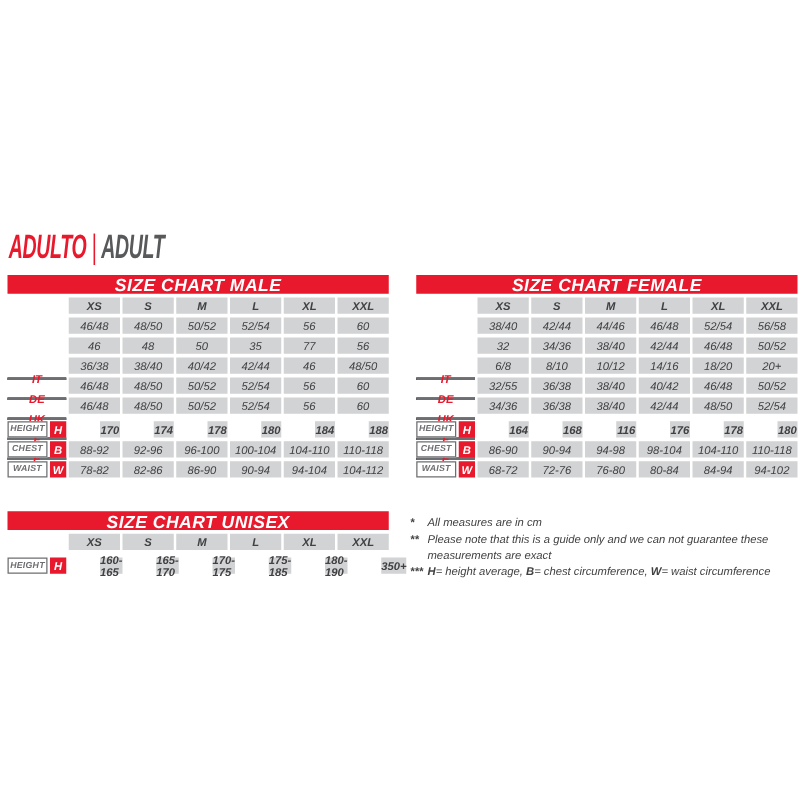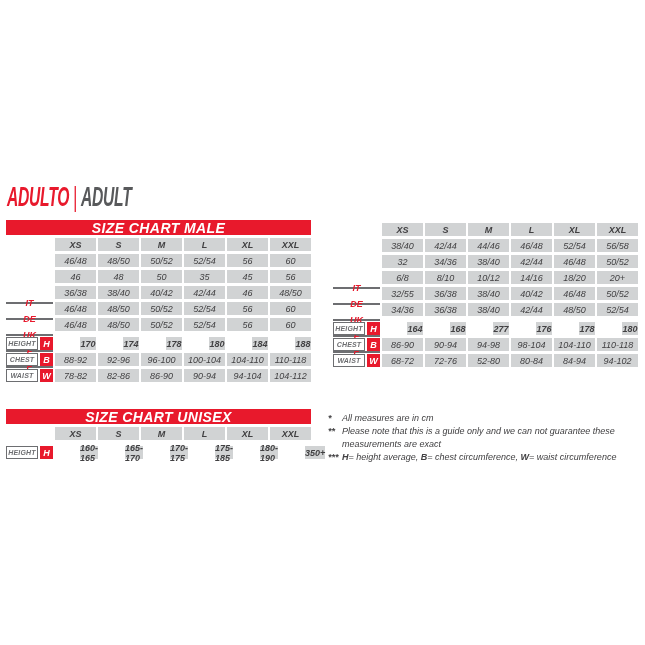--- a/index.html
+++ b/index.html
@@ -86,21 +86,21 @@
         <div class="cell val">52/54</div>
         <div class="cell val">56</div>
         <div class="cell val">60</div>
       </div>
       <div class="row">
         <div class="cell lab slab">DE</div>
         <div class="cell val">46</div>
         <div class="cell val">48</div>
         <div class="cell val">50</div>
         <div class="cell val">35</div>
-        <div class="cell val">45</div>
+        <div class="cell val">77</div>
         <div class="cell val">56</div>
       </div>
       <div class="row">
         <div class="cell lab slab">UK</div>
         <div class="cell val">36/38</div>
         <div class="cell val">38/40</div>
         <div class="cell val">40/42</div>
         <div class="cell val">42/44</div>
         <div class="cell val">46</div>
         <div class="cell val">48/50</div>
@@ -154,20 +154,21 @@
         </div>
         <div class="cell val">78-82</div>
         <div class="cell val">82-86</div>
         <div class="cell val">86-90</div>
         <div class="cell val">90-94</div>
         <div class="cell val">94-104</div>
         <div class="cell val">104-112</div>
       </div>
     </div>
   <div class="size-table" id="tbl-female">
+      <div class="bar">SIZE CHART FEMALE</div>
       <div class="row">
         <div class="cell lab hcell">SIZE</div>
         <div class="cell val hcell">XS</div>
         <div class="cell val hcell">S</div>
         <div class="cell val hcell">M</div>
         <div class="cell val hcell">L</div>
         <div class="cell val hcell">XL</div>
         <div class="cell val hcell">XXL</div>
       </div>
       <div class="row">
@@ -215,21 +216,21 @@
         <div class="cell val">48/50</div>
         <div class="cell val">52/54</div>
       </div>
       <div class="row mrow-first">
         <div class="mwrap">
           <div class="cell mname">HEIGHT</div>
           <div class="cell mletter">H</div>
         </div>
         <div class="cell val b">164</div>
         <div class="cell val b">168</div>
-        <div class="cell val b">277</div>
+        <div class="cell val b">116</div>
         <div class="cell val b">176</div>
         <div class="cell val b">178</div>
         <div class="cell val b">180</div>
       </div>
       <div class="row">
         <div class="mwrap">
           <div class="cell mname">CHEST</div>
           <div class="cell mletter">B</div>
         </div>
         <div class="cell val">86-90</div>
@@ -239,21 +240,21 @@
         <div class="cell val">104-110</div>
         <div class="cell val">110-118</div>
       </div>
       <div class="row">
         <div class="mwrap">
           <div class="cell mname">WAIST</div>
           <div class="cell mletter">W</div>
         </div>
         <div class="cell val">68-72</div>
         <div class="cell val">72-76</div>
-        <div class="cell val">52-80</div>
+        <div class="cell val">76-80</div>
         <div class="cell val">80-84</div>
         <div class="cell val">84-94</div>
         <div class="cell val">94-102</div>
       </div>
     </div>
   <div class="size-table" id="tbl-unisex">
       <div class="bar">SIZE CHART UNISEX</div>
       <div class="row">
         <div class="cell lab hcell">SIZE</div>
         <div class="cell val hcell">XS</div>

